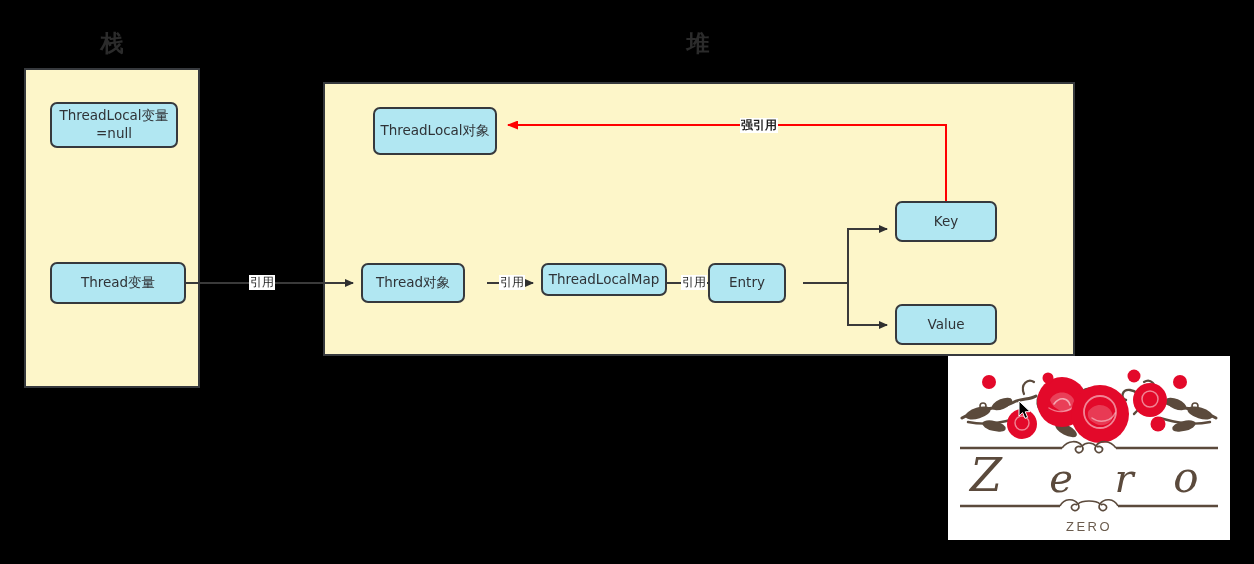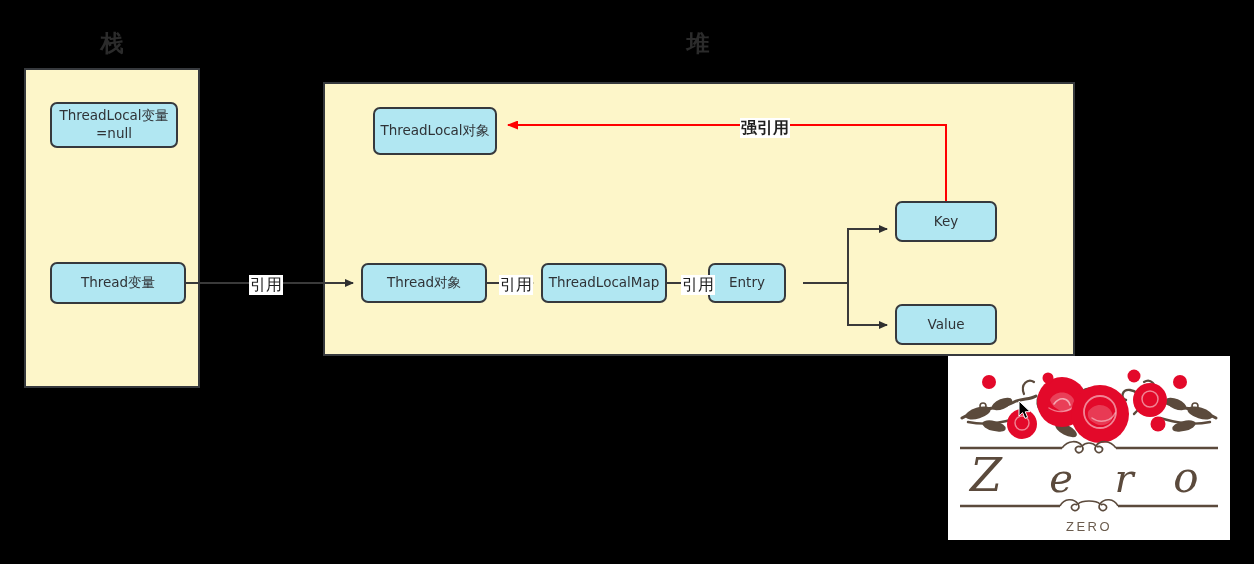--- a/index.html
+++ b/index.html
@@ -58,42 +58,42 @@
     font-size: 13.5px;
     line-height: 1.32;
     font-family: "DejaVu Sans", "Liberation Sans", sans-serif;
     white-space: pre-line;
     z-index: 4;
   }
 
   #node-threadlocal-var { left: 50px;  top: 102px; width: 128px; height: 46px; }
   #node-thread-var      { left: 50px;  top: 262px; width: 136px; height: 42px; text-align: right; }
   #node-threadlocal-obj { left: 373px; top: 107px; width: 124px; height: 48px; text-align: right; }
-  #node-thread-obj      { left: 361px; top: 263px; width: 126px; height: 40px; }
-  #node-threadlocalmap  { left: 541px; top: 263px; width: 126px; height: 40px; }
+  #node-thread-obj      { left: 361px; top: 263px; width: 104px; height: 40px; }
+  #node-threadlocalmap  { left: 541px; top: 263px; width: 126px; height: 33px; }
   #node-entry           { left: 708px; top: 263px; width: 78px;  height: 40px; }
   #node-key             { left: 895px; top: 201px; width: 102px; height: 41px; }
   #node-value           { left: 895px; top: 304px; width: 102px; height: 41px; text-align: center; }
 
   
   .edge-layer {
     position: absolute;
     left: 0; top: 0;
     width: 1254px; height: 564px;
     pointer-events: none;
   }
   #edges-black { z-index: 2; }
   #edges-red   { z-index: 3; }
 
   
   .edge-label {
     position: absolute;
     background: #ffffff;
     color: #1f1f1f;
-    font-size: 16px;
+    font-size: 12px;
     line-height: 1.1;
     padding: 1px 1px;
     white-space: nowrap;
     font-family: "DejaVu Sans", "Liberation Sans", sans-serif;
     z-index: 5;
   }
   #label-ref-stack-heap { left: 249px; top: 275px; }
   #label-ref-thread-map { left: 499px; top: 275px; }
   #label-ref-map-entry  { left: 681px; top: 275px; }
   #label-strong-ref {

